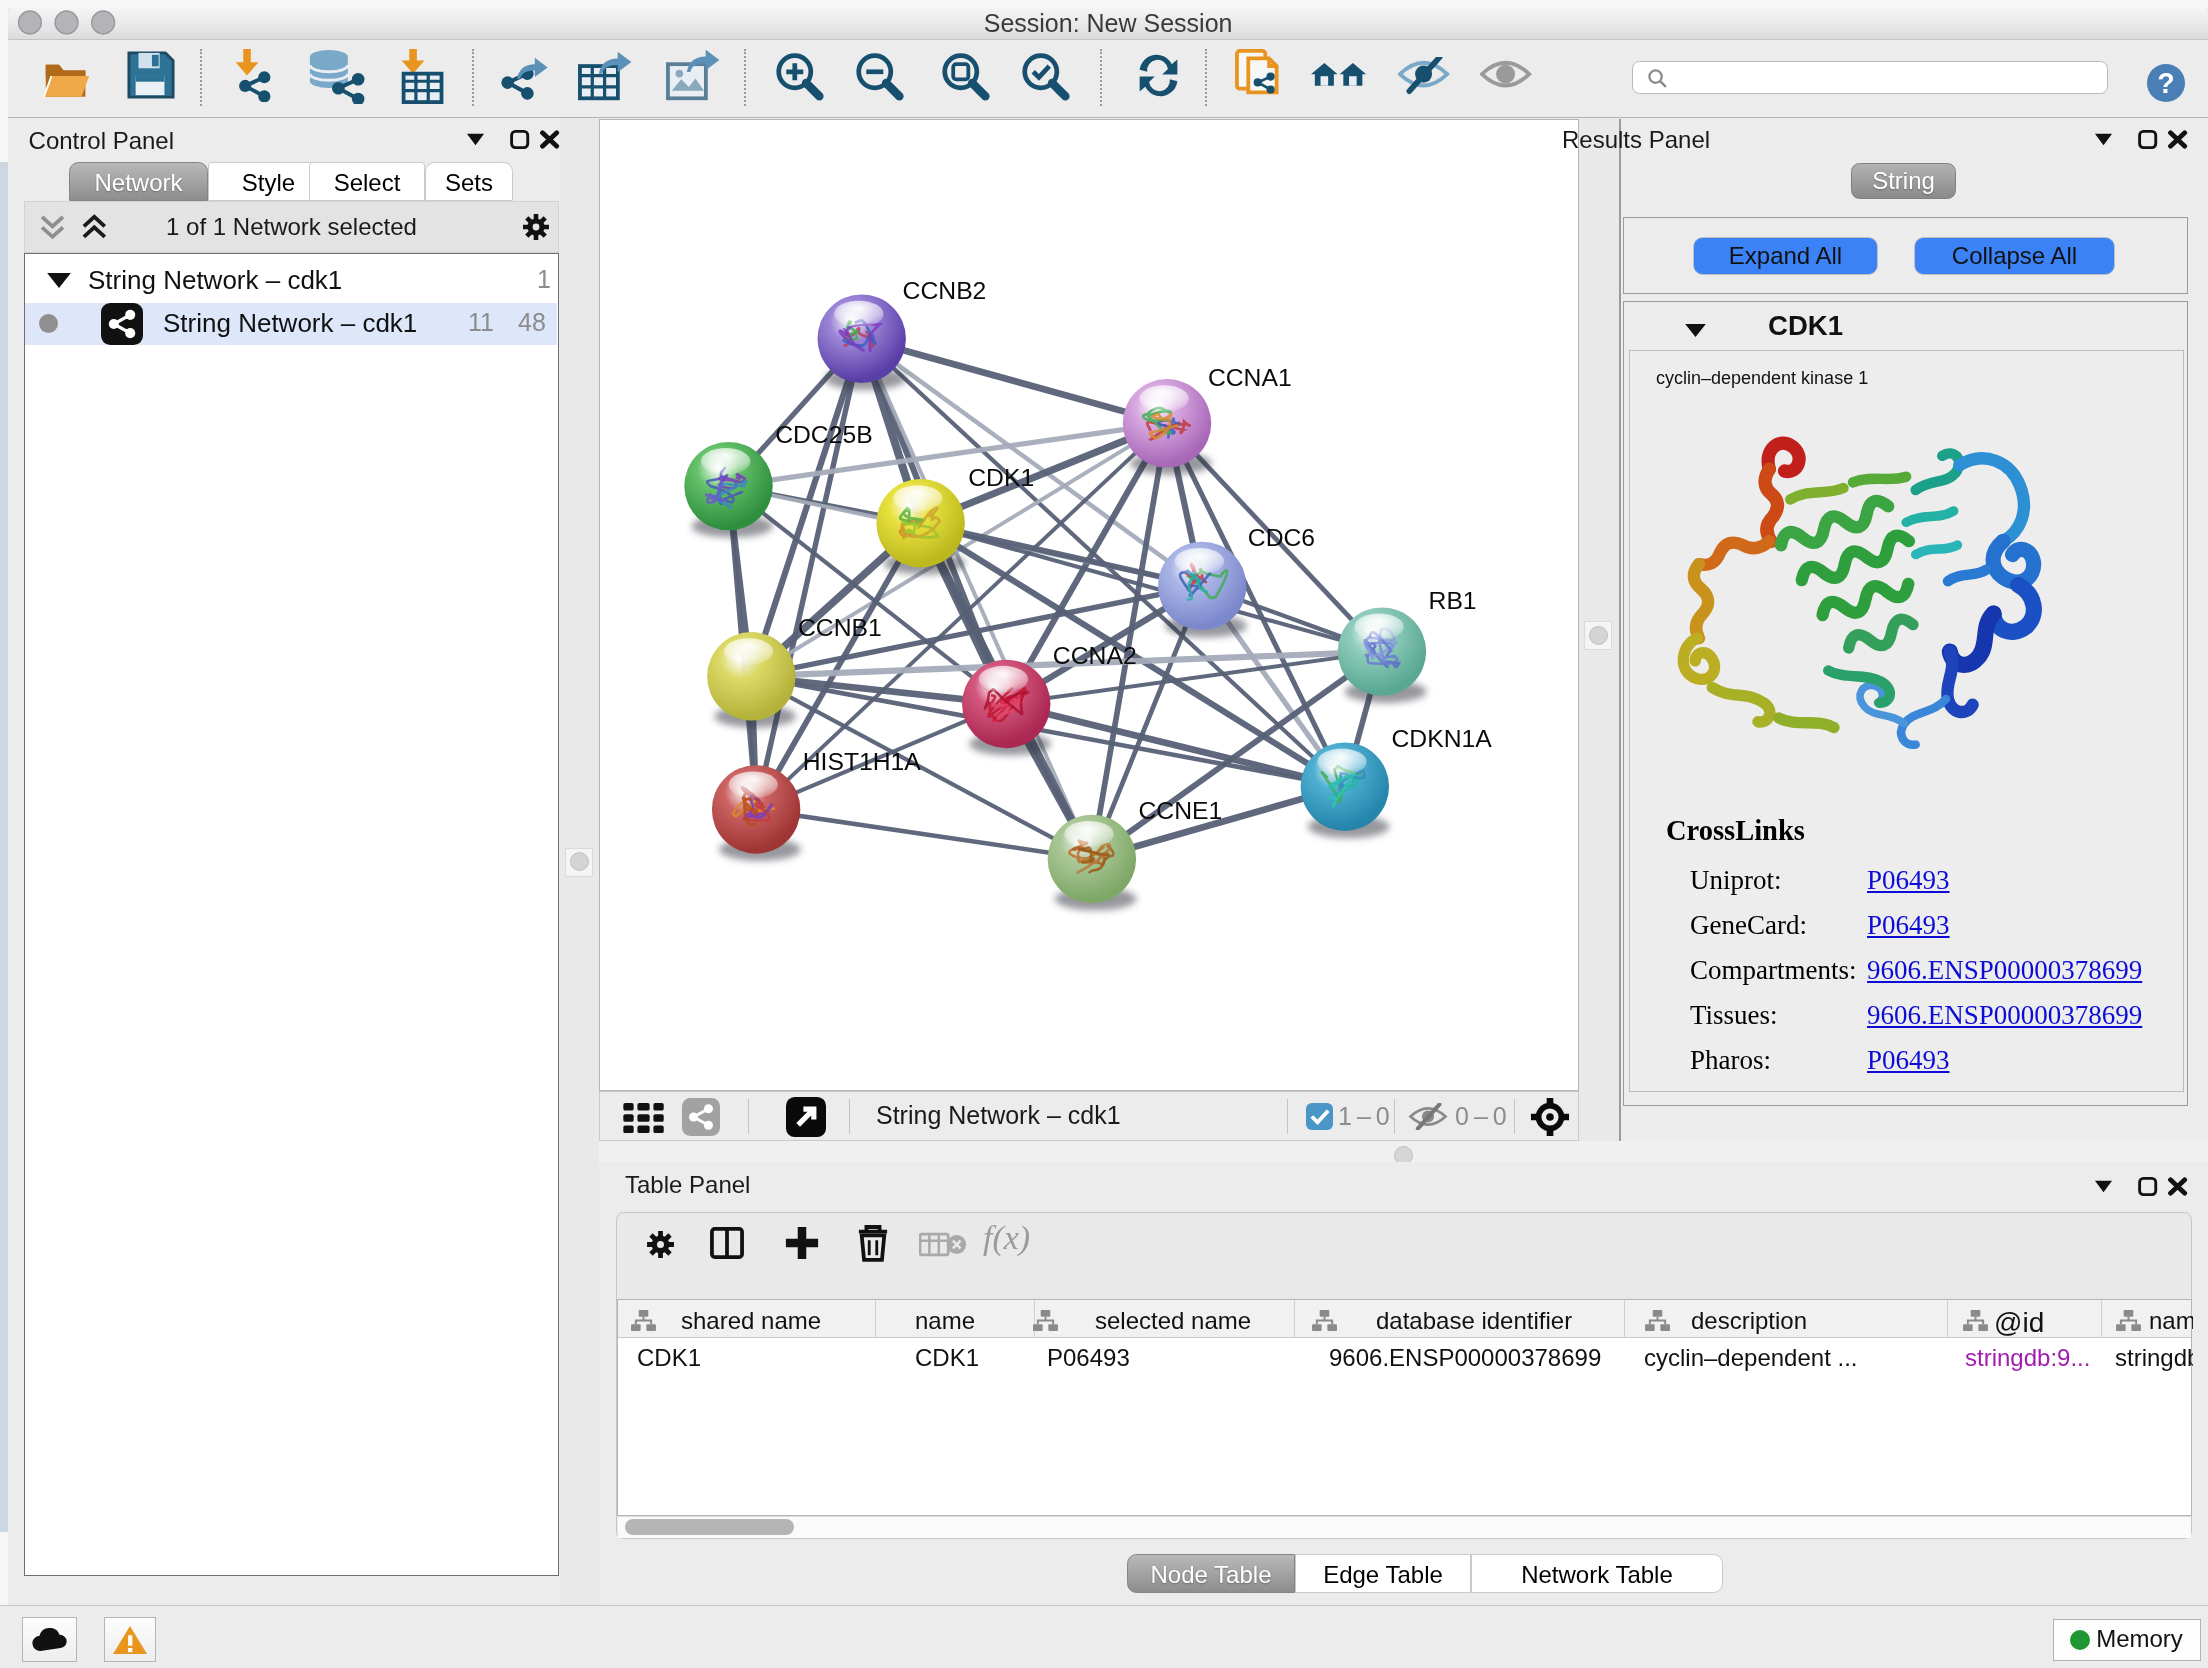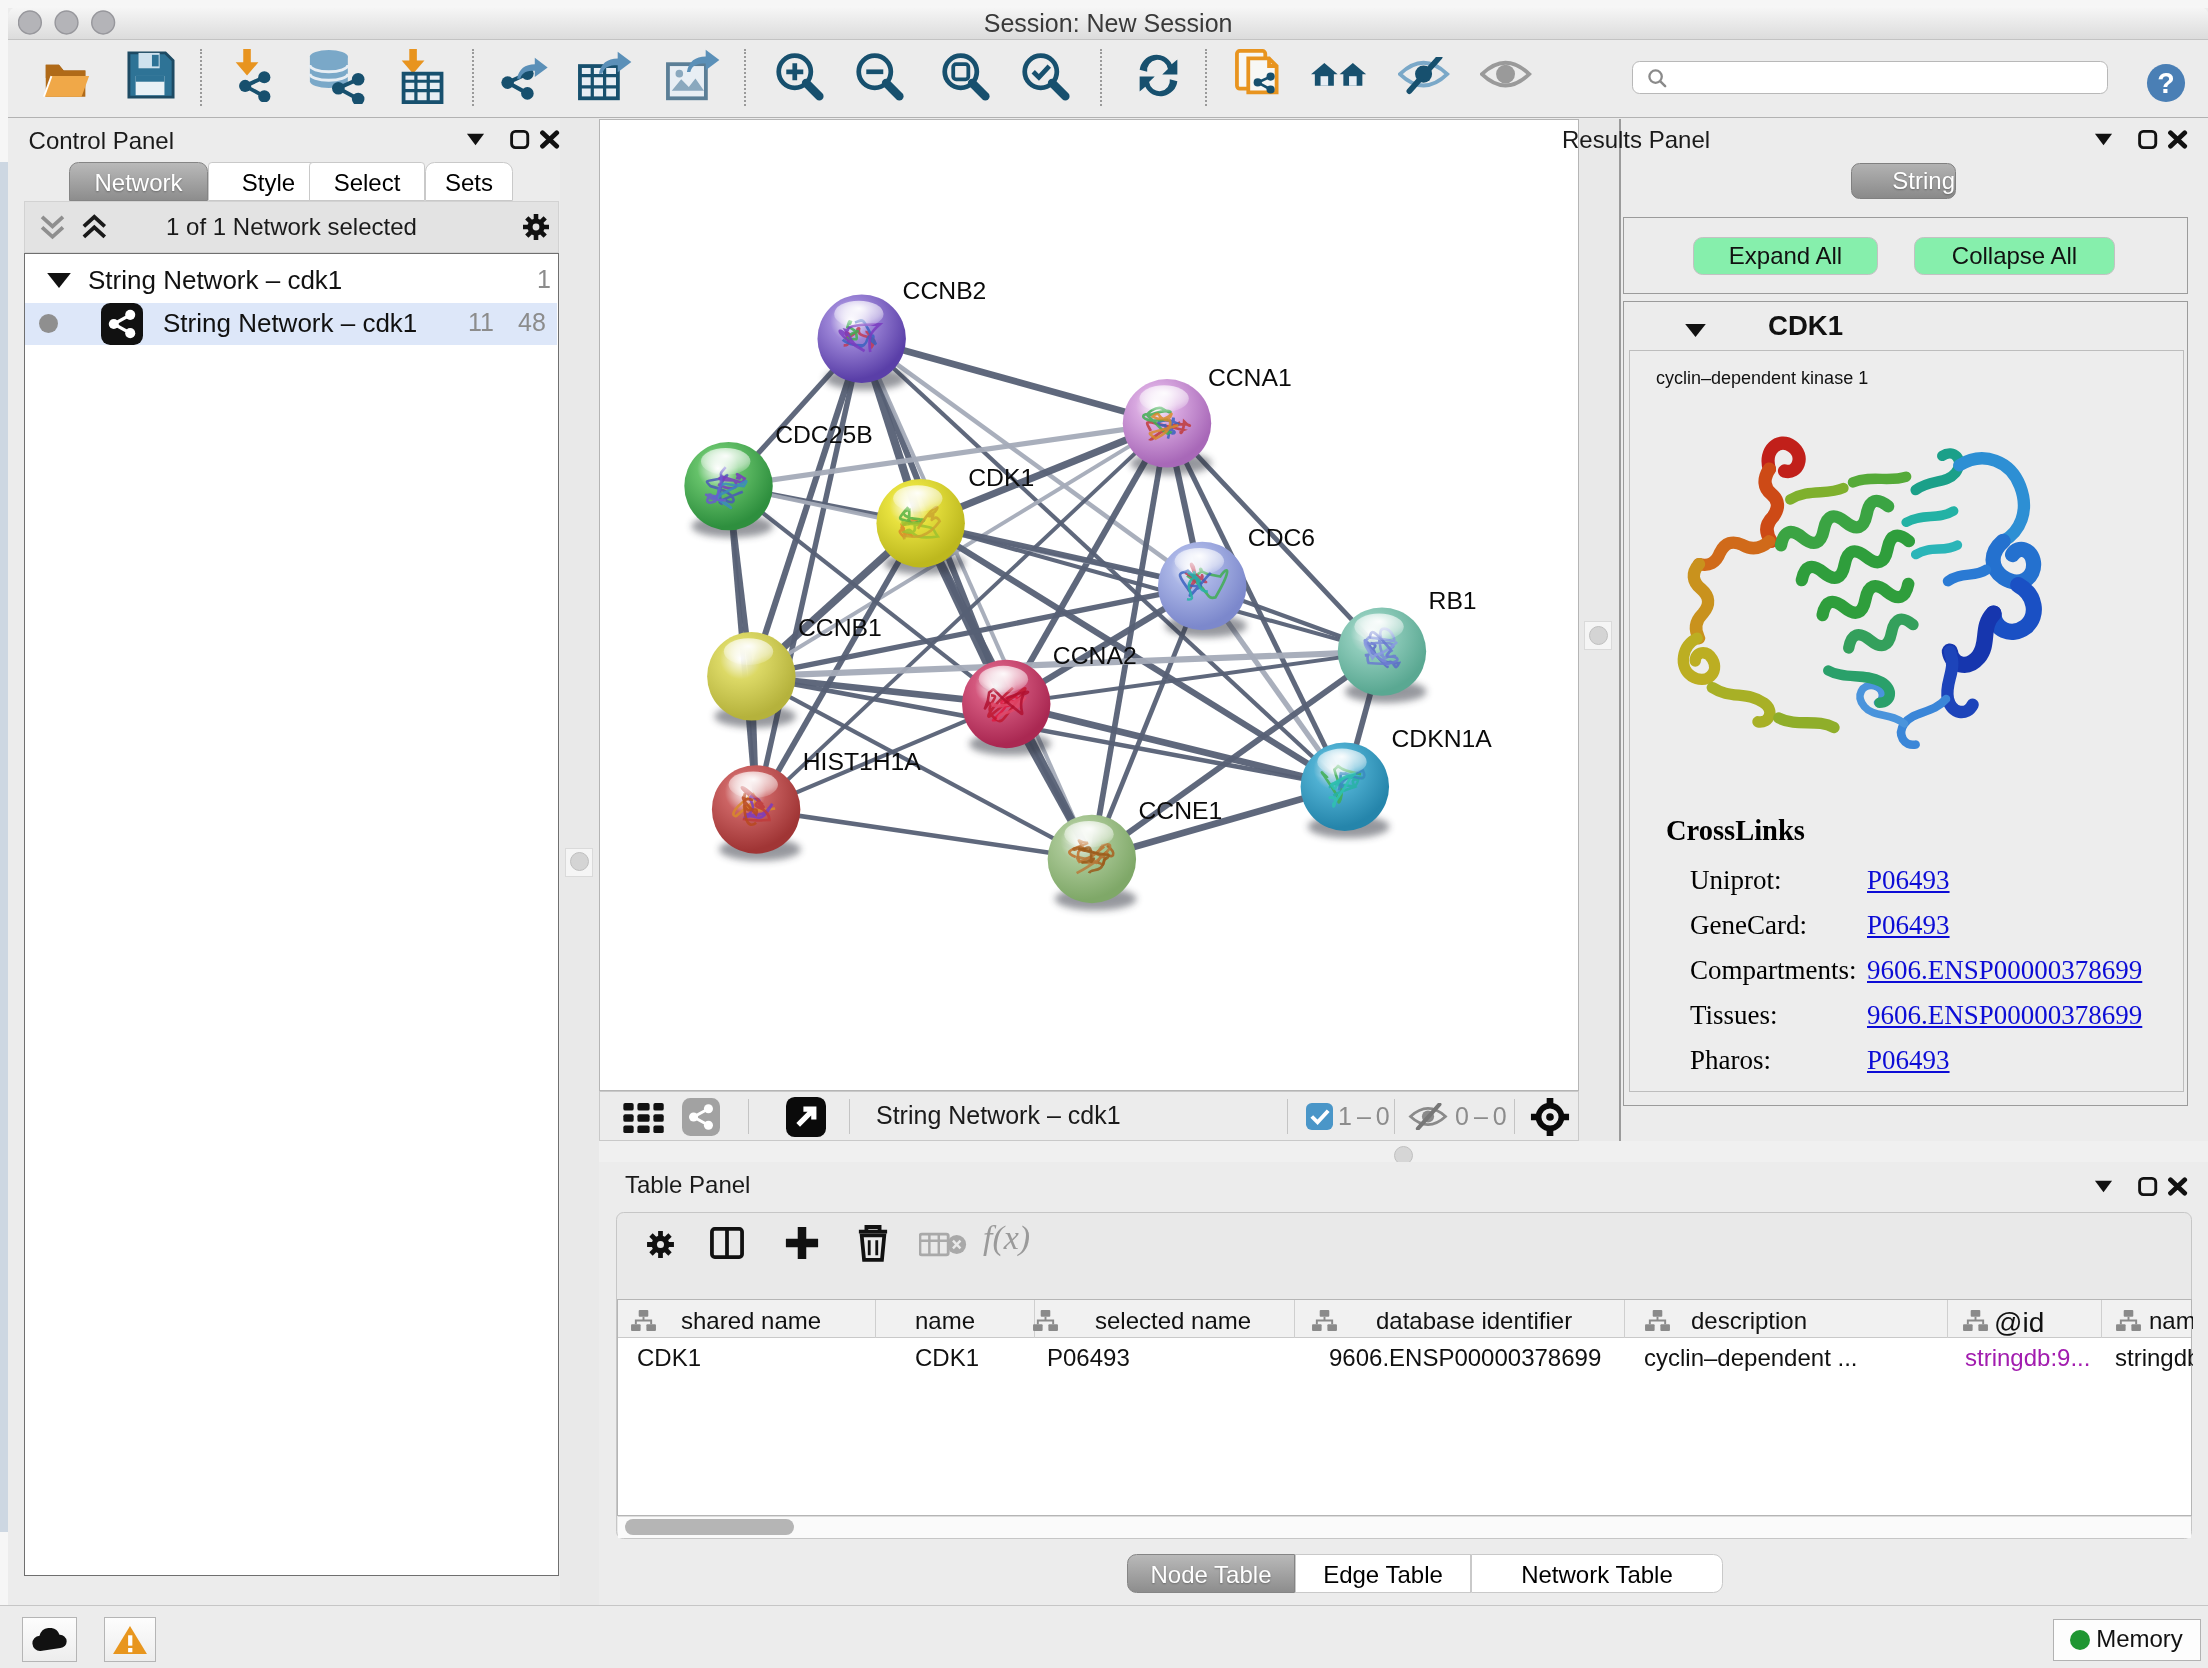--- a/index.html
+++ b/index.html
@@ -3,21 +3,21 @@
 *{margin:0;padding:0;box-sizing:border-box}
 html,body{width:2208px;height:1668px;font-family:"Liberation Sans",sans-serif;background:#ececec;overflow:hidden}
 .abs{position:absolute}
 .ptitle{position:absolute;font-size:24px;color:#1a1a1a}
 .tab{position:absolute;top:0;height:39px;line-height:39px;text-align:center;font-size:24px;background:#fff;color:#000;border:1px solid #c9c9c9}
 .tabsel{background:linear-gradient(#b9b9b9,#8d8d8d);color:#fff;border-color:#858585;text-shadow:0 1px 1.9px rgba(0,0,0,.3)}
 .nlab{font-size:26px;fill:#0a0a0a;font-family:"Liberation Sans",sans-serif}
 .glab{position:absolute;font-size:25px;color:#8c8c8c}
 a.lk{color:#0c0cd6;text-decoration:underline}
 .serif{font-family:Liberation Serif, serif}
-.btn{position:absolute;background:#86efac;border:1px solid #c2c2c2;border-radius:9.5px;font-size:24px;text-align:center;color:#111}
+.btn{position:absolute;background:#3b82f6;border:1px solid #c2c2c2;border-radius:9.5px;font-size:24px;text-align:center;color:#111}
 </style></head><body>
 
 <div class="abs" style="left:0;top:0;width:2208px;height:7.6px;background:#f6f6f6"></div>
 <div class="abs" style="left:0;top:0;width:7.6px;height:1668px;background:#f6f6f6"></div>
 <div class="abs" style="left:0;top:162px;width:7.6px;height:1370px;background:#cdd7e2"></div>
 
 <div class="abs" style="left:7.6px;top:5.7px;width:2201px;height:34px;background:linear-gradient(#f7f7f7,#dcdcdc);border-bottom:1px solid #c3c3c3;border-radius:11.4px 11.4px 0 0">
 <div style="text-align:center;font-size:25px;color:#3a3a3a;line-height:35px;font-weight:500">Session: New Session</div>
 </div>
 <svg class="abs" style="left:18px;top:9.5px" width="98" height="25" viewBox="0 0 103 26">
@@ -544,21 +544,21 @@
   <div class="abs" style="left:4.8px;top:502px;width:28.5px;height:28.5px;background:#f5f5f5;border:1px solid #dadada"></div>
   <div class="abs" style="left:9.5px;top:507px;width:19px;height:19px;border-radius:50%;background:#d4d4d4;border:1px solid #bfbfbf"></div>
 </div>
 <div class="abs" style="left:1619px;top:119px;width:590px;height:1022px;background:#ececec;border-left:2.9px solid #9b9b9b"></div>
 <div class="ptitle" style="left:1562px;top:126px">Results Panel</div>
 <svg style="position:absolute;left:2094px;top:130px" width="95" height="19" viewBox="0 0 100 20">
 <path d="M1 4 l18 0 -9 12 z" fill="#111"></path>
 <rect x="48" y="1.5" width="17" height="17" rx="4" fill="none" stroke="#111" stroke-width="3"></rect>
 <path d="M80.5 3 l15 14 M95.5 3 l-15 14" stroke="#111" stroke-width="5" stroke-linecap="round"></path>
 </svg>
-<div class="abs" style="left:1851px;top:163px;width:105px;height:36px;background:linear-gradient(#b2b2b2,#8a8a8a);border:1px solid #808080;border-radius:8.6px;color:#fff;font-size:24px;text-align:right;line-height:34px;text-shadow:0 1px 1.9px rgba(0,0,0,.3)">String</div>
+<div class="abs" style="left:1851px;top:163px;width:105px;height:36px;background:linear-gradient(#b2b2b2,#8a8a8a);border:1px solid #808080;border-radius:8.6px;color:#fff;font-size:24px;text-align:center;line-height:34px;text-shadow:0 1px 1.9px rgba(0,0,0,.3)">String</div>
 <div class="abs" style="left:1623px;top:217px;width:565px;height:77px;border:1.9px solid #9b9b9b">
   <div class="btn" style="left:69px;top:19px;width:185px;height:38px;line-height:36px">Expand All</div>
   <div class="btn" style="left:290px;top:19px;width:201px;height:38px;line-height:36px">Collapse All</div>
 </div>
 <div class="abs" style="left:1623px;top:301px;width:565px;height:805px;border:1.9px solid #9b9b9b">
   <svg class="abs" style="left:60px;top:21px" width="23" height="15" viewBox="0 0 24 16">
       <path d="M1 1 h22 l-11 14 z" fill="#111"></path>
     </svg>
   <div class="abs" style="left:144px;top:7.6px;font-size:27.6px;font-weight:bold;color:#111">CDK1</div>
   <div class="abs" style="left:4.8px;top:48px;width:555px;height:742px;background:#ededed;border:1px solid #bdbdbd"></div>

